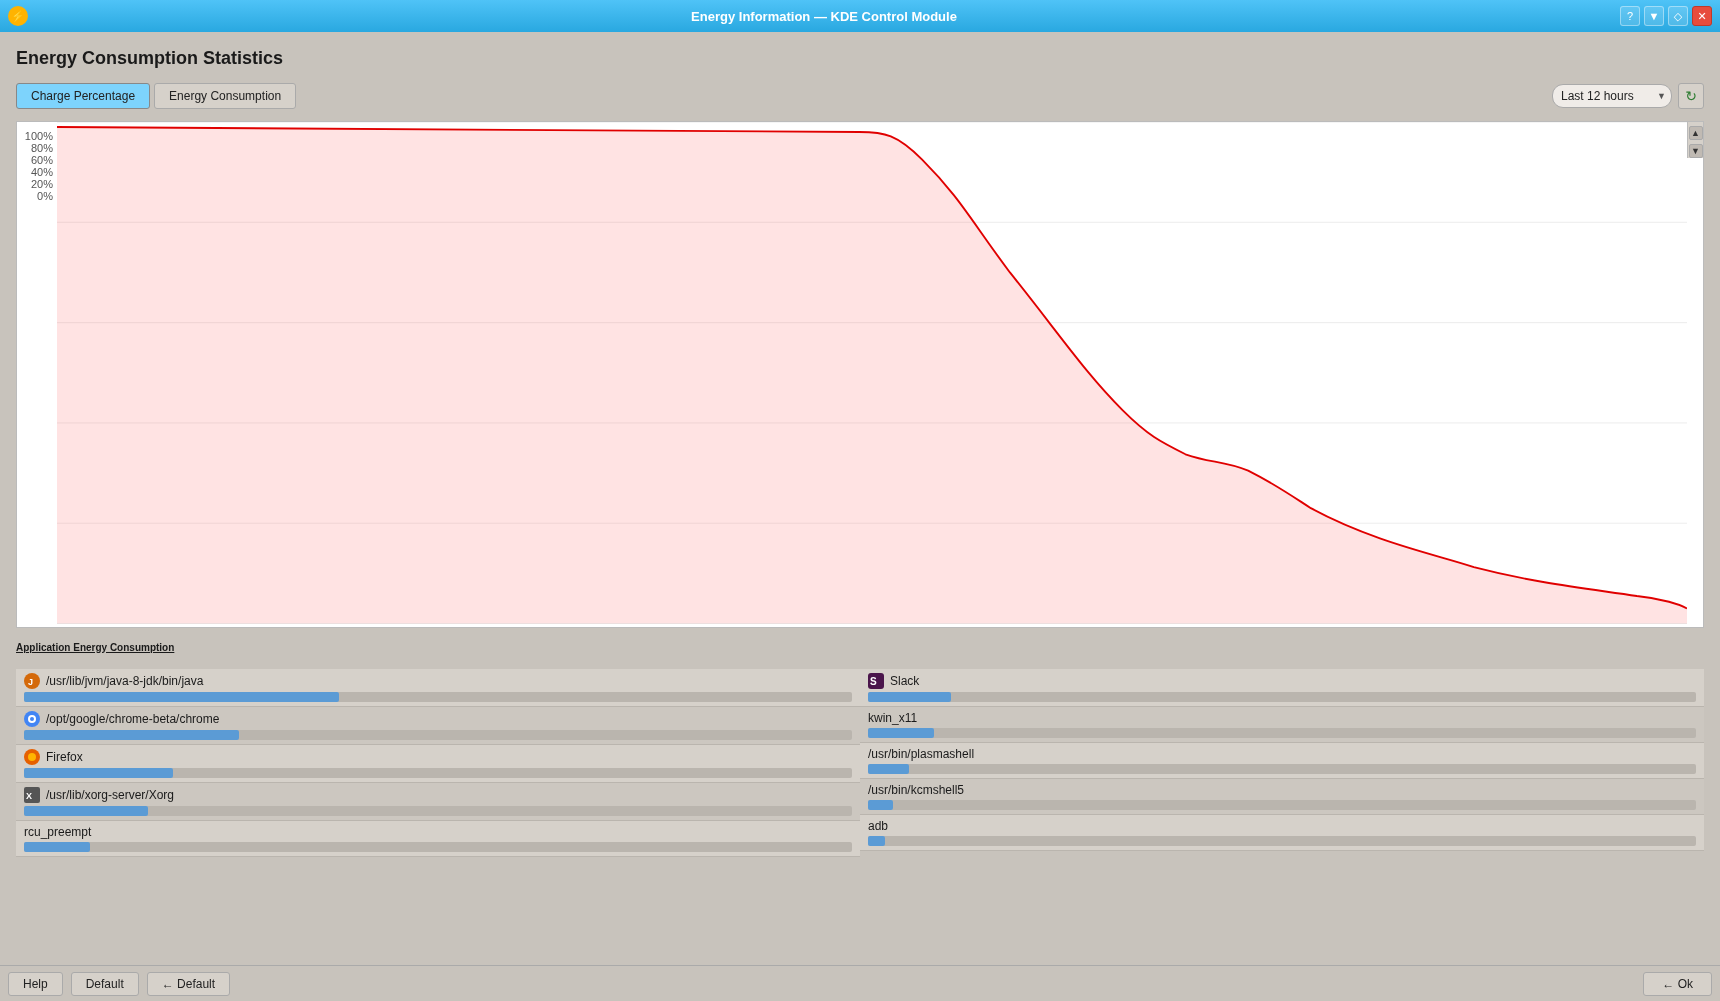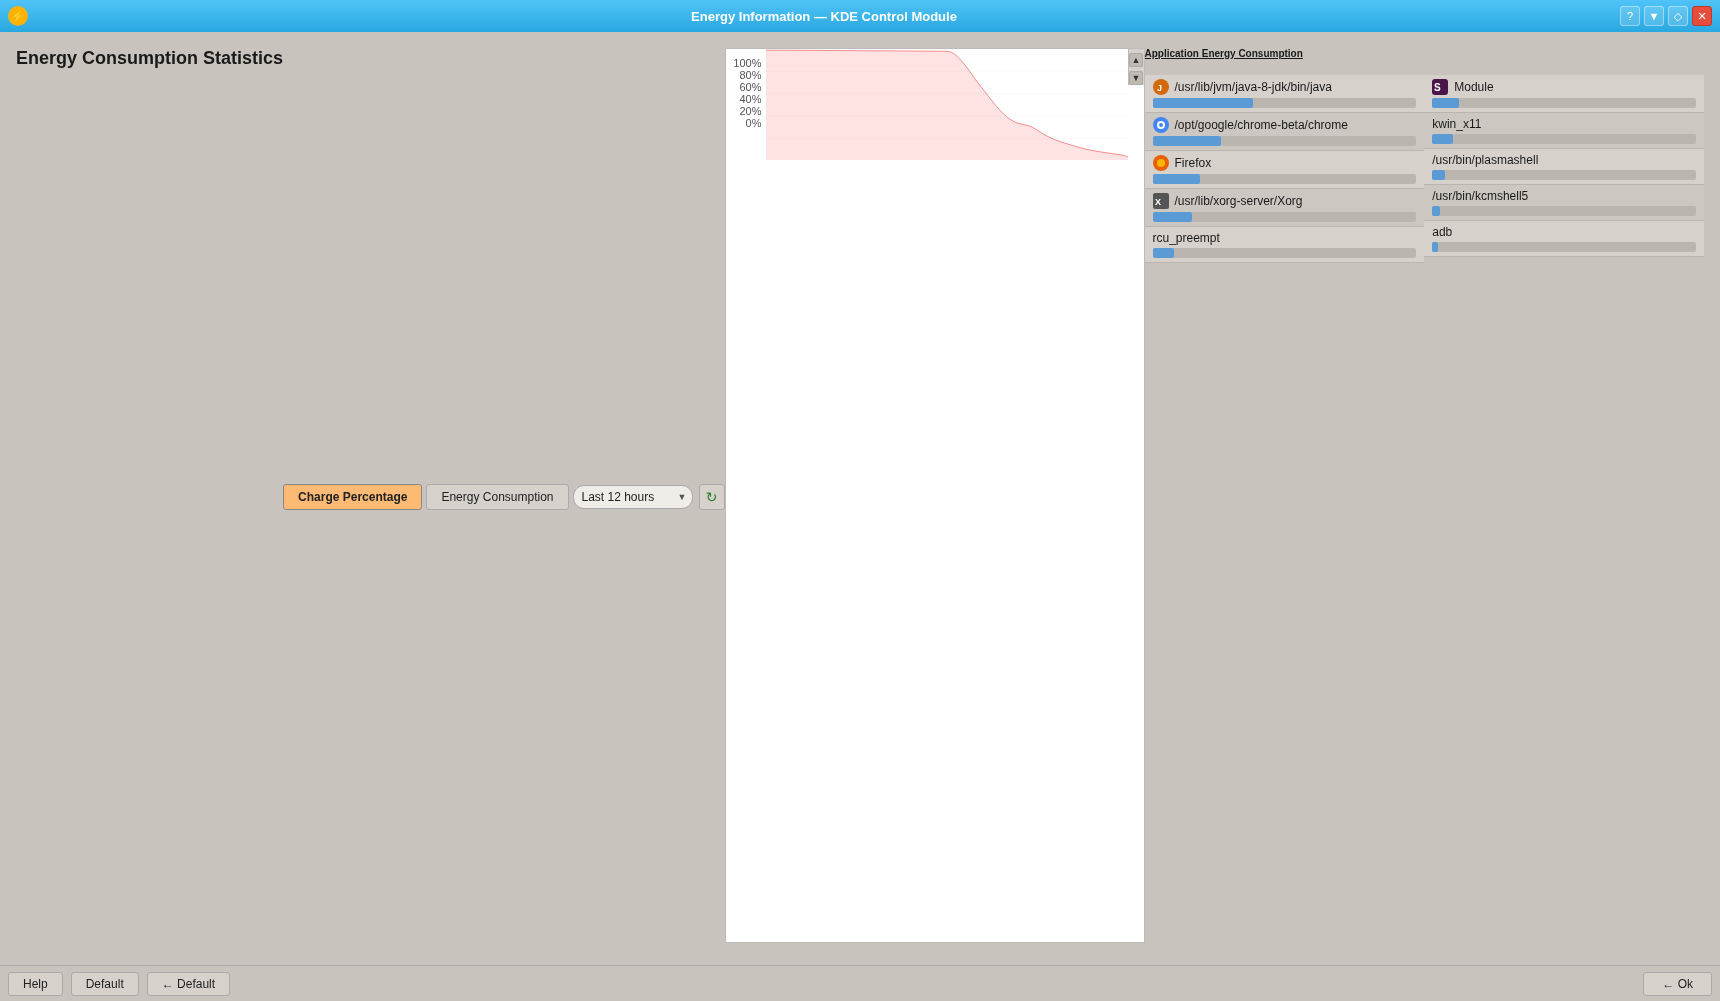--- a/index.html
+++ b/index.html
@@ -52,21 +52,21 @@
       font-size: 11px;
       cursor: pointer;
     }
     .titlebar-btn.close { background: #e74c3c; border-color: #c0392b; }
 
     
     .main {
       flex: 1;
       background: #c8c3bc;
       display: flex;
-      flex-direction: row;
+      flex-direction: column;
       padding: 16px 16px 8px 16px;
       overflow: hidden;
     }
 
     
     .page-title {
       font-size: 18px;
       font-weight: 600;
       color: #1a1a1a;
       margin-bottom: 14px;
@@ -82,23 +82,23 @@
     .tab-btn {
       padding: 5px 14px;
       border: 1px solid #aaa;
       background: #d6d1ca;
       border-radius: 3px;
       font-size: 12px;
       cursor: pointer;
       color: #222;
     }
     .tab-btn.active {
-      background: #fdba74;
+      background: #7dd3fc;
       border-color: #888;
-      font-weight: 700;
+      font-weight: 400;
     }
     .toolbar-right {
       margin-left: auto;
       display: flex;
       align-items: center;
       gap: 6px;
     }
     .dropdown-select {
       padding: 4px 24px 4px 8px;
       border: 1px solid #aaa;
@@ -443,21 +443,21 @@
       </div>
 
       <div class="app-col">
 
         <div class="app-item">
           <div class="app-name">
             <svg width="16" height="16" viewBox="0 0 16 16">
               <rect width="16" height="16" fill="#4a154b" rx="3"></rect>
               <text x="2" y="12" font-size="10" fill="white" font-weight="bold">S</text>
             </svg>
-            <span>Module</span>
+            <span>Slack</span>
           </div>
           <div class="app-bar-bg">
             <div class="app-bar" style="width:10%"></div>
           </div>
         </div>
 
         <div class="app-item">
           <div class="app-name">
             <span>kwin_x11</span>
           </div>

